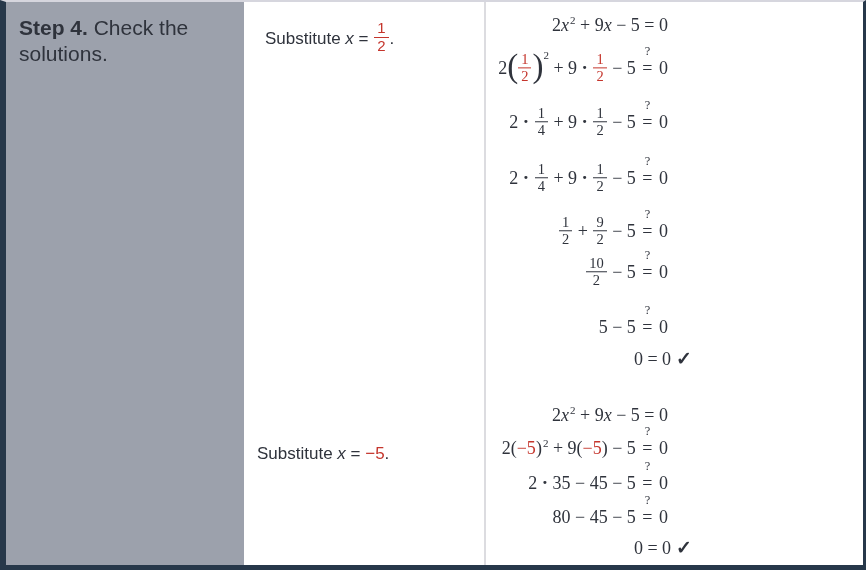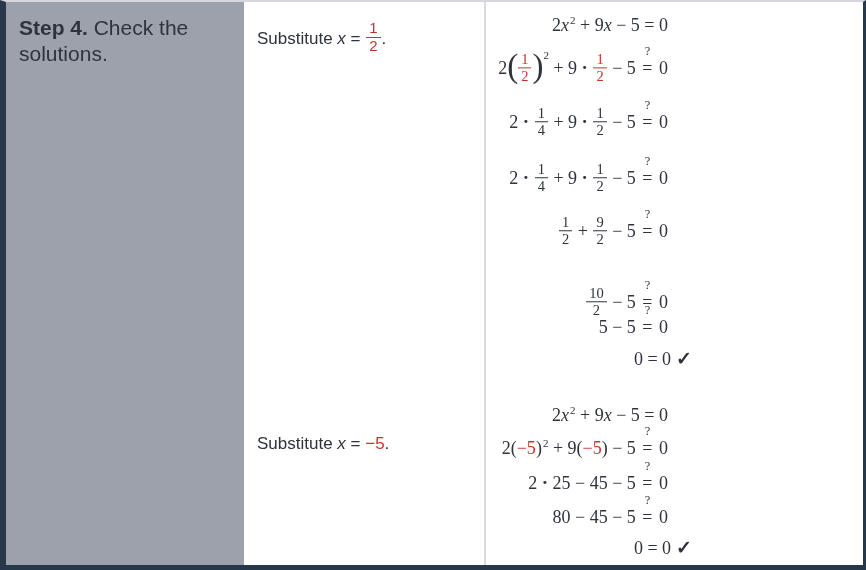--- a/index.html
+++ b/index.html
@@ -31,22 +31,22 @@
   .col-explain {
     width: 242px;
     border-right: 2px solid #dcdce0;
     position: relative;
     padding: 11px 0 0 13px;
     font-size: 17px;
     line-height: 1.24;
     flex-shrink: 0;
   }
   .instruction { width: 218px; }
-  .sub-line { margin-top: 9px; white-space: nowrap; }
-  .sub-line-2 { position: absolute; top: 431px; left: 13px; white-space: nowrap; }
+  .sub-line { margin-top: 9px; white-space: nowrap; margin-left: 8px; }
+  .sub-line-2 { position: absolute; top: 441px; left: 13px; white-space: nowrap; }
   .var { font-style: italic; }
   .red { color: var(--red, #c5352c); }
   .col-eqs {
     flex: 1;
     position: relative;
     font-size: 18px;
     color: var(--text, #2f333c);
     font-family: Liberation Serif, serif;
   }
   .eq-row {
@@ -99,23 +99,23 @@
 
     <p class="sub-line-2"><span>Substitute </span><span class="var">x</span><span> = </span><span class="red">−5</span><span>.</span></p>
   </div>
 
   <div class="col-eqs">
       <div class="eq-row" style="top: 23px;"><span>2</span><span class="var">x</span><span class="sup">2</span><span> + 9</span><span class="var">x</span><span> − 5 = 0</span></div>
       <div class="eq-row" style="top: 68px;"><span>2</span><span class="bigp">(</span><span class="frac red"><span class="num">1</span><span class="den">2</span></span><span class="bigp">)</span><span class="sup-hi">2</span><span> + 9 </span><span class="mdot">·</span><span> </span><span class="frac red"><span class="num">1</span><span class="den">2</span></span><span> − 5 </span><span class="qeq"><span class="q">?</span><span class="e">=</span></span><span> 0</span></div>
       <div class="eq-row" style="top: 122px;"><span>2 </span><span class="mdot">·</span><span> </span><span class="frac"><span class="num">1</span><span class="den">4</span></span><span> + 9 </span><span class="mdot">·</span><span> </span><span class="frac"><span class="num">1</span><span class="den">2</span></span><span> − 5 </span><span class="qeq"><span class="q">?</span><span class="e">=</span></span><span> 0</span></div>
       <div class="eq-row" style="top: 178px;"><span>2 </span><span class="mdot">·</span><span> </span><span class="frac"><span class="num">1</span><span class="den">4</span></span><span> + 9 </span><span class="mdot">·</span><span> </span><span class="frac"><span class="num">1</span><span class="den">2</span></span><span> − 5 </span><span class="qeq"><span class="q">?</span><span class="e">=</span></span><span> 0</span></div>
       <div class="eq-row" style="top: 231px;"><span class="frac"><span class="num">1</span><span class="den">2</span></span><span> + </span><span class="frac"><span class="num">9</span><span class="den">2</span></span><span> − 5 </span><span class="qeq"><span class="q">?</span><span class="e">=</span></span><span> 0</span></div>
-      <div class="eq-row" style="top: 302px;"><span class="frac"><span class="num">10</span><span class="den">2</span></span><span> − 5 </span><span class="qeq"><span class="q">?</span><span class="e">=</span></span><span> 0</span></div>
+      <div class="eq-row" style="top: 272px;"><span class="frac"><span class="num">10</span><span class="den">2</span></span><span> − 5 </span><span class="qeq"><span class="q">?</span><span class="e">=</span></span><span> 0</span></div>
       <div class="eq-row" style="top: 325px;"><span>5 − 5 </span><span class="qeq"><span class="q">?</span><span class="e">=</span></span><span> 0</span></div>
       <div class="eq-row" style="top: 357px;"><span>0 = 0</span><span class="check">✓</span></div>
       <div class="eq-row" style="top: 413px;"><span>2</span><span class="var">x</span><span class="sup">2</span><span> + 9</span><span class="var">x</span><span> − 5 = 0</span></div>
       <div class="eq-row" style="top: 446px;"><span>2(</span><span class="red">−5</span><span>)</span><span class="sup">2</span><span> + 9(</span><span class="red">−5</span><span>) − 5 </span><span class="qeq"><span class="q">?</span><span class="e">=</span></span><span> 0</span></div>
-      <div class="eq-row" style="top: 481px;"><span>2 </span><span class="mdot">·</span><span> 25 − 45 − 5 </span><span class="qeq"><span class="q">?</span><span class="e">=</span></span><span> 0</span></div>
+      <div class="eq-row" style="top: 481px;"><span>2 </span><span class="mdot">·</span><span> 35 − 45 − 5 </span><span class="qeq"><span class="q">?</span><span class="e">=</span></span><span> 0</span></div>
       <div class="eq-row" style="top: 515px;"><span>80 − 45 − 5 </span><span class="qeq"><span class="q">?</span><span class="e">=</span></span><span> 0</span></div>
       <div class="eq-row" style="top: 546px;"><span>0 = 0</span><span class="check">✓</span></div>
     </div>
 
 </div>
 
 </body></html>

